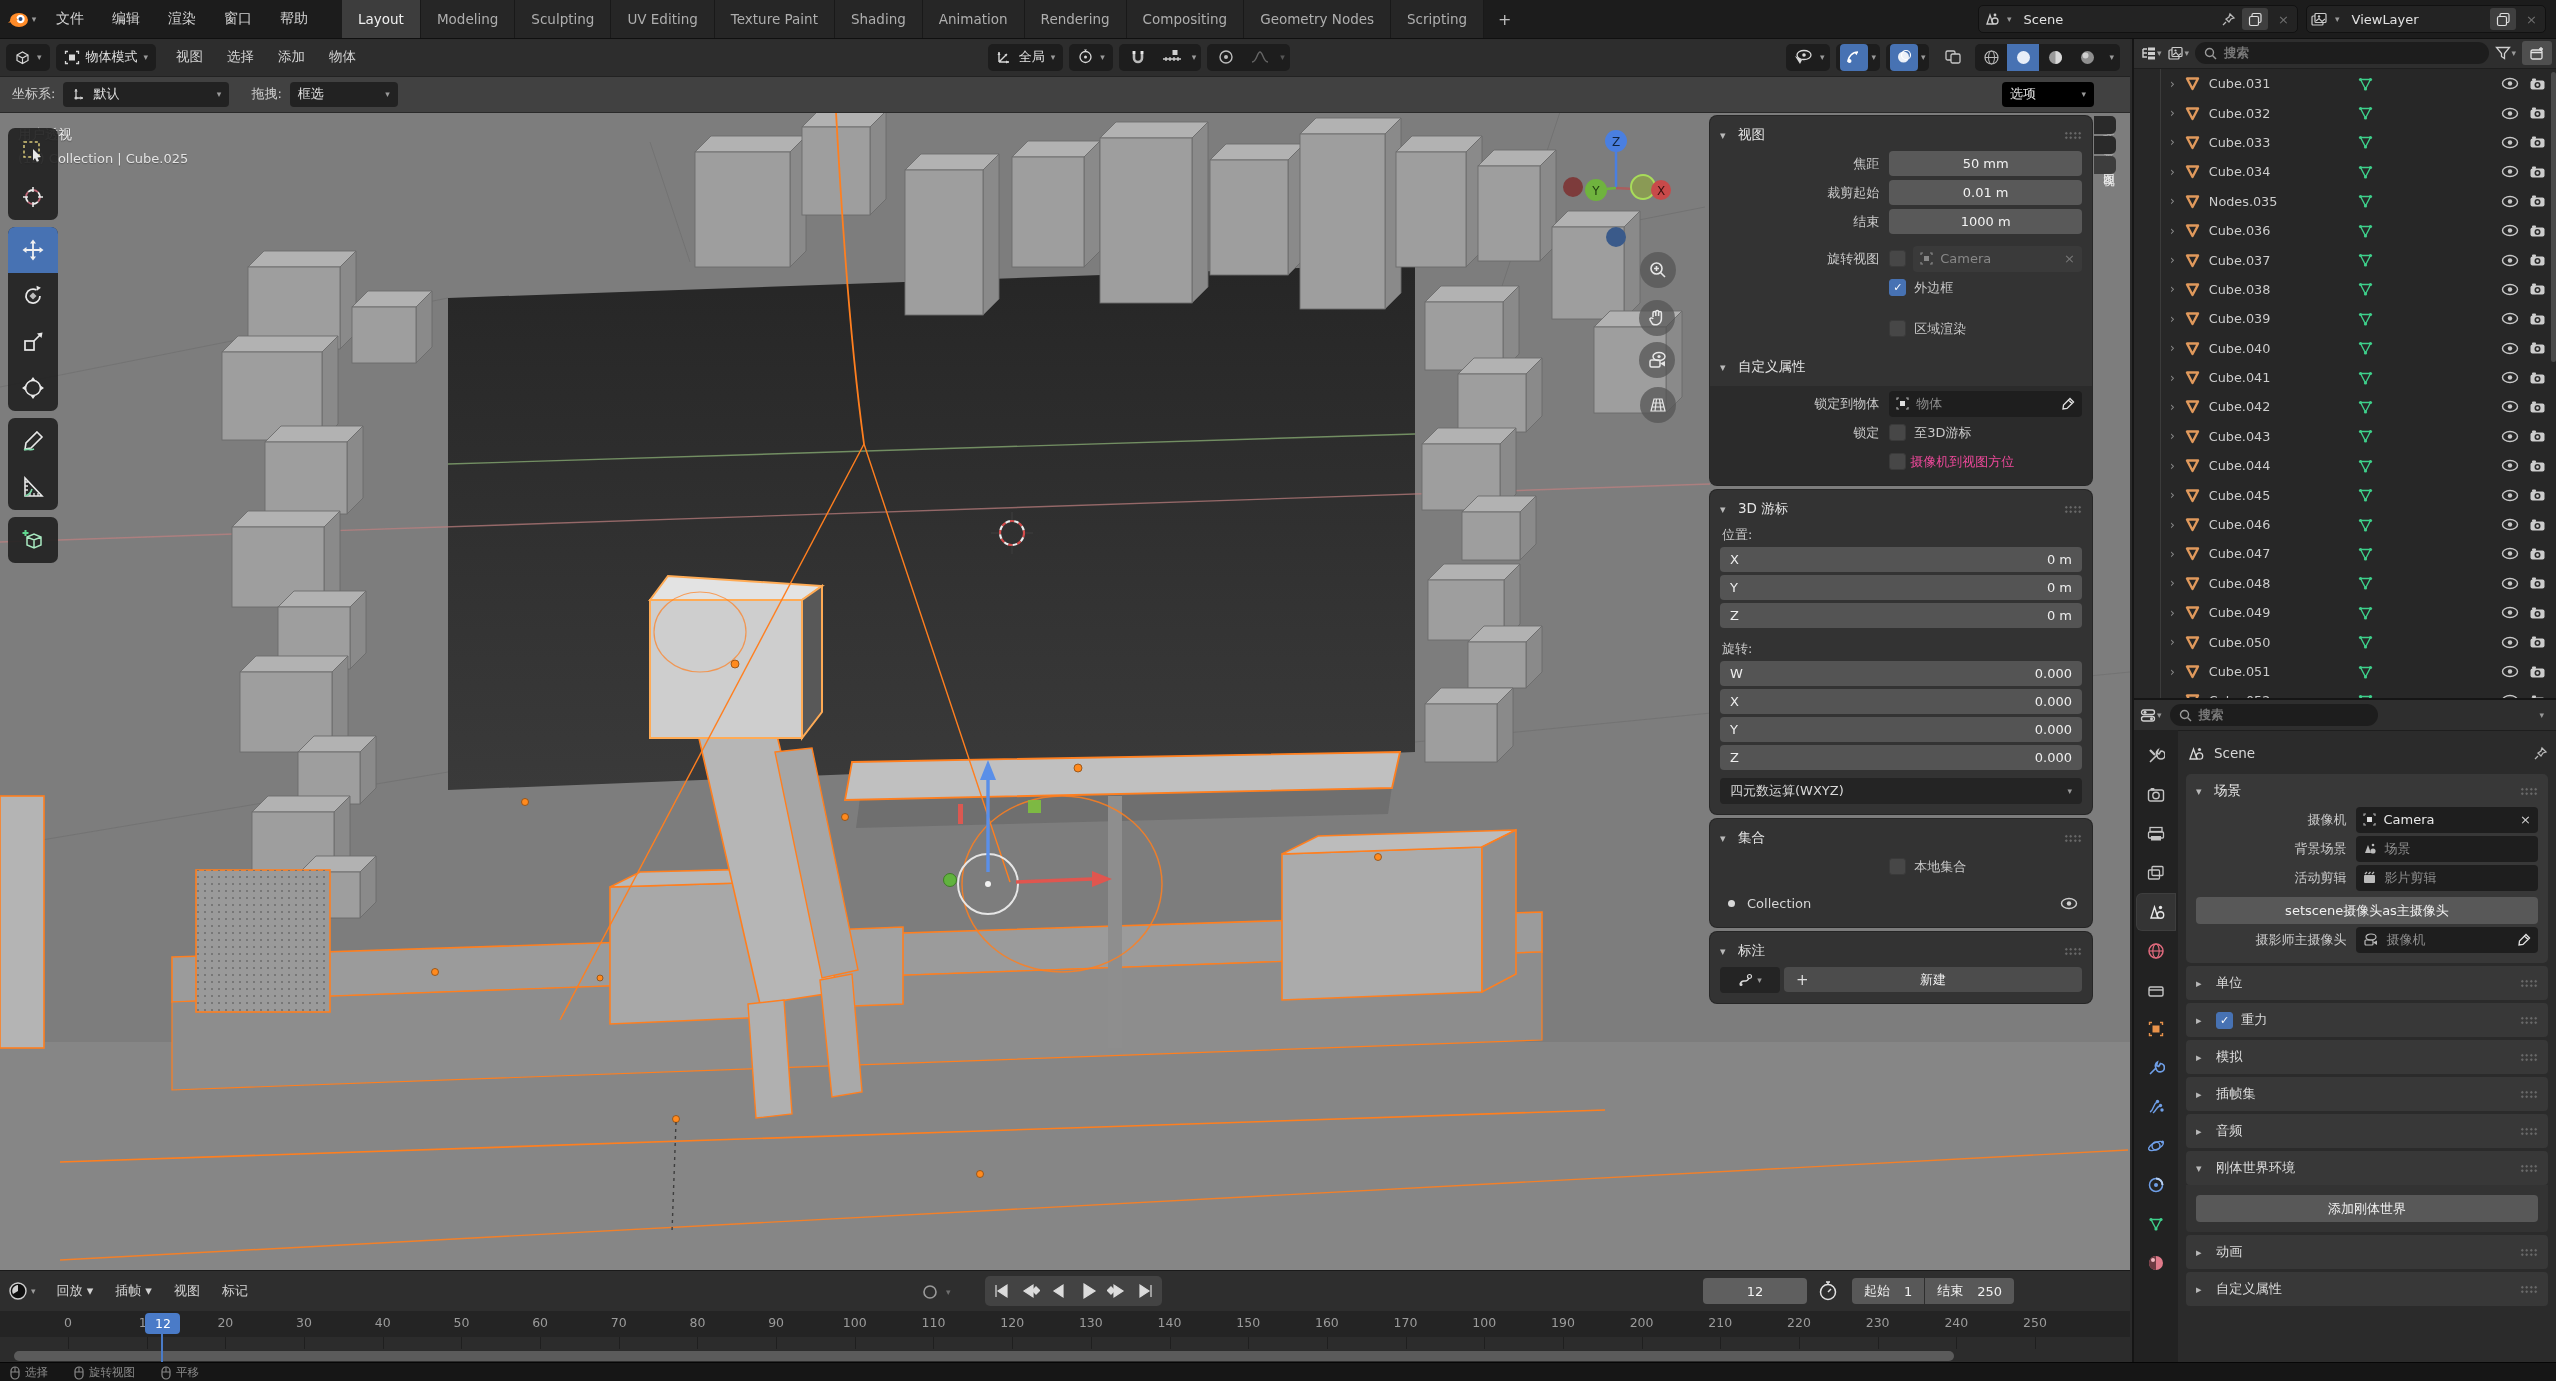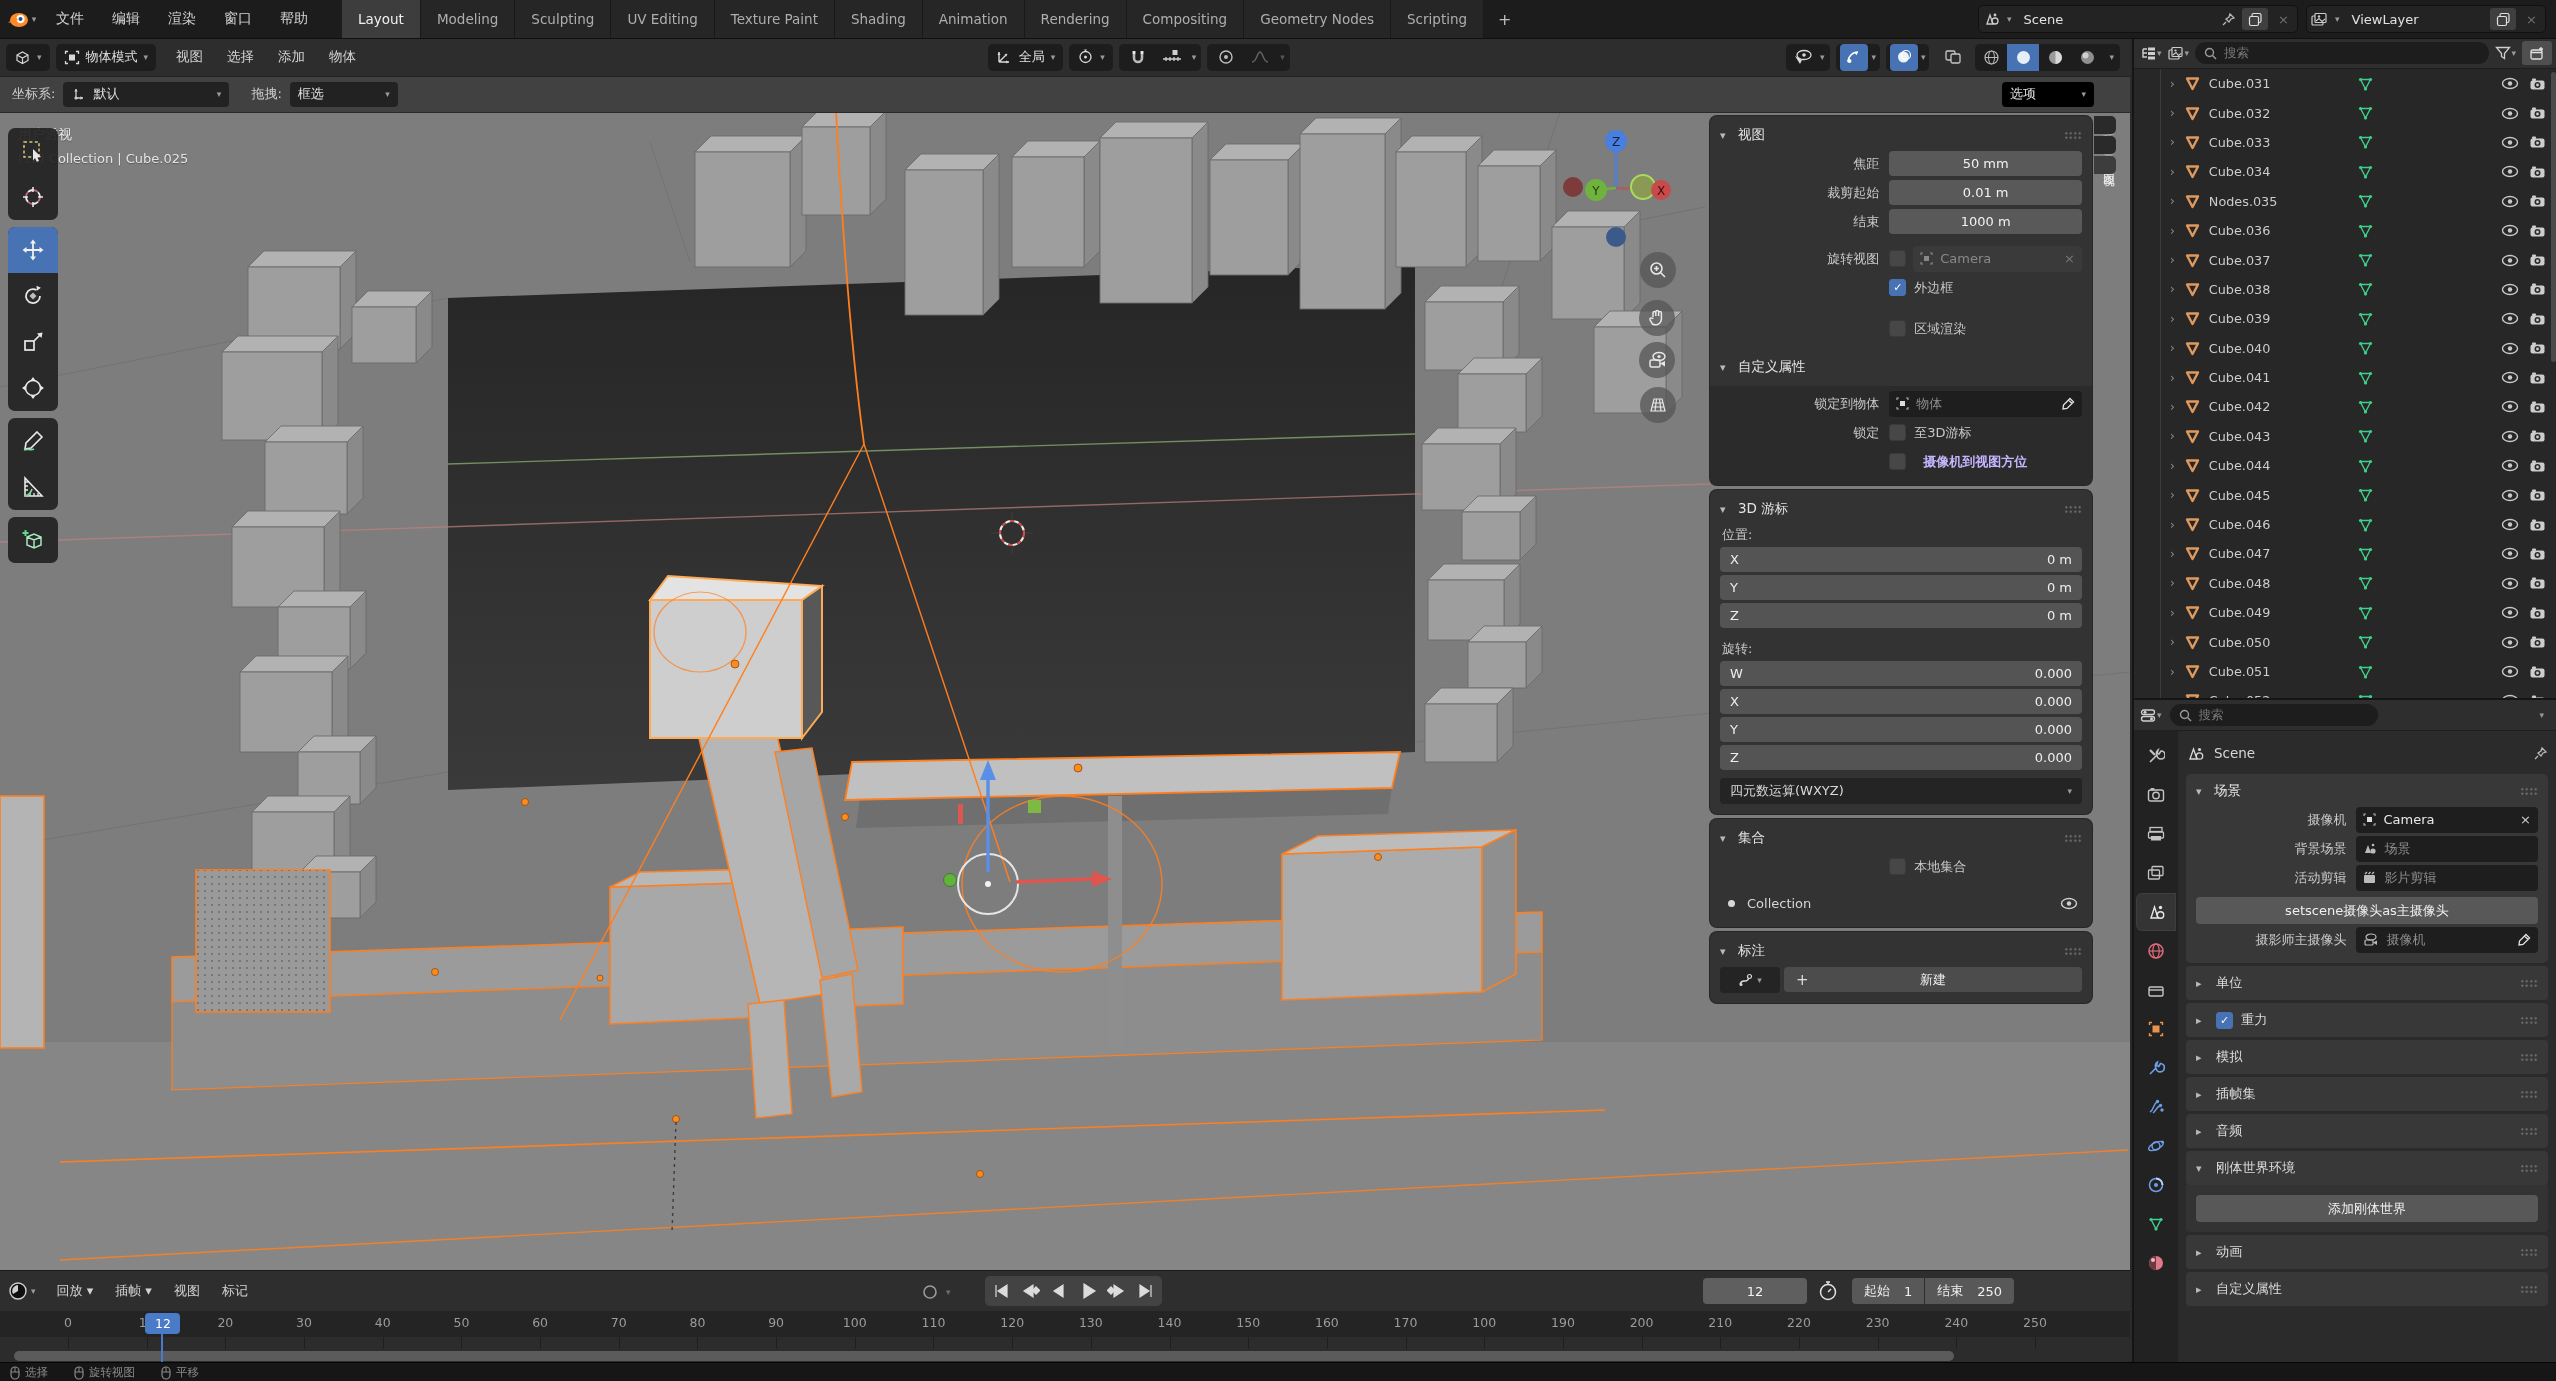--- a/index.html
+++ b/index.html
@@ -63,21 +63,21 @@
   .objfield{flex:1;height:26px;background:#1e1e1e;border-radius:4px;display:flex;align-items:center;padding:0 7px;gap:7px;color:#8d8d8d;font-size:13px;}
   .objfield.disabled{background:#3a3a3a;color:#888;}
   .ddfield{height:26px;background:#242424;border-radius:4px;display:flex;align-items:center;padding:0 10px;color:#d8d8d8;font-size:13px;}
   .subsection{background:#2b2b2b;margin:6px -10px -10px -10px;padding:2px 10px 10px 10px;border-radius:0 0 7px 7px;}
   #npanel-tabs{left:2094px;top:116px;width:22px;z-index:16;display:flex;flex-direction:column;gap:2px;}
   .np-tab{writing-mode:vertical-rl;padding:9px 0;width:22px;text-align:center;color:#a8a8a8;font-size:11.5px;background:#2a2a2a;border-radius:0 5px 5px 0;}
   .np-tab.active{background:#3d3d3d;color:#f0f0f0;}
   
   #outliner{left:2132px;top:38px;width:424px;height:660px;background:#272727;overflow:hidden;border-left:2px solid #151515;}
   #outliner-header{height:30px;background:#2e2e2e;display:flex;align-items:center;padding:0 6px;gap:6px;border-bottom:1px solid #1e1e1e;}
-  .search-pill{flex:1;height:22px;background:#1d1d1d;border-radius:11px;display:flex;align-items:center;padding:0 9px;gap:7px;color:#787878;font-size:12.5px;}
+  .search-pill{flex:1;height:22px;background:#1d1d1d;border-radius:11px;display:flex;align-items:center;padding:0 9px;gap:7px;color:#787878;font-size:12.5px;font-weight:bold;}
   #outliner-rows{position:relative;}
   #outliner-rows:before{content:"";position:absolute;left:26px;top:0;bottom:0;width:1px;background:#3b3b3b;}
   .ol-row{height:29.4px;display:flex;align-items:center;padding-left:36px;position:relative;color:#cccccc;font-size:12.8px;}
   .ol-chev{color:#8f8f8f;font-size:12px;margin-right:9px;}
   .ol-name{margin-left:8px;}
   .ol-mesh{position:absolute;left:223px;}
   .ol-right{position:absolute;right:12px;display:flex;gap:10px;align-items:center;}
   
   #properties{left:2132px;top:698px;width:424px;height:664px;background:#2b2b2b;border-left:2px solid #151515;border-top:2px solid #151515;overflow:hidden;}
   #prop-header{height:30px;background:#2e2e2e;display:flex;align-items:center;padding:0 6px;gap:8px;border-bottom:1px solid #1e1e1e;}
@@ -719,21 +719,21 @@
             </div>
           </div>
           <div class="prow">
             <span class="plabel">锁定</span>
             <span class="chkbox"></span>
             <span style="margin-left:8px;color:#c9c9c9;">至3D游标</span>
           </div>
           <div class="prow">
             <span class="plabel"></span>
             <span class="chkbox"></span>
-            <span style="margin-left:17px;color:#c4b5fd;font-weight:bold;">摄像机到视图方位</span>
+            <span style="margin-left:4px;color:#ec4899;">摄像机到视图方位</span>
           </div>
         </div>
       </div>
 
       <div class="npanel-panel">
         <div class="p-header">
           <span class="tri">▾</span>
             <span class="title">3D 游标</span>
             <span class="grip"></span>
         </div>

